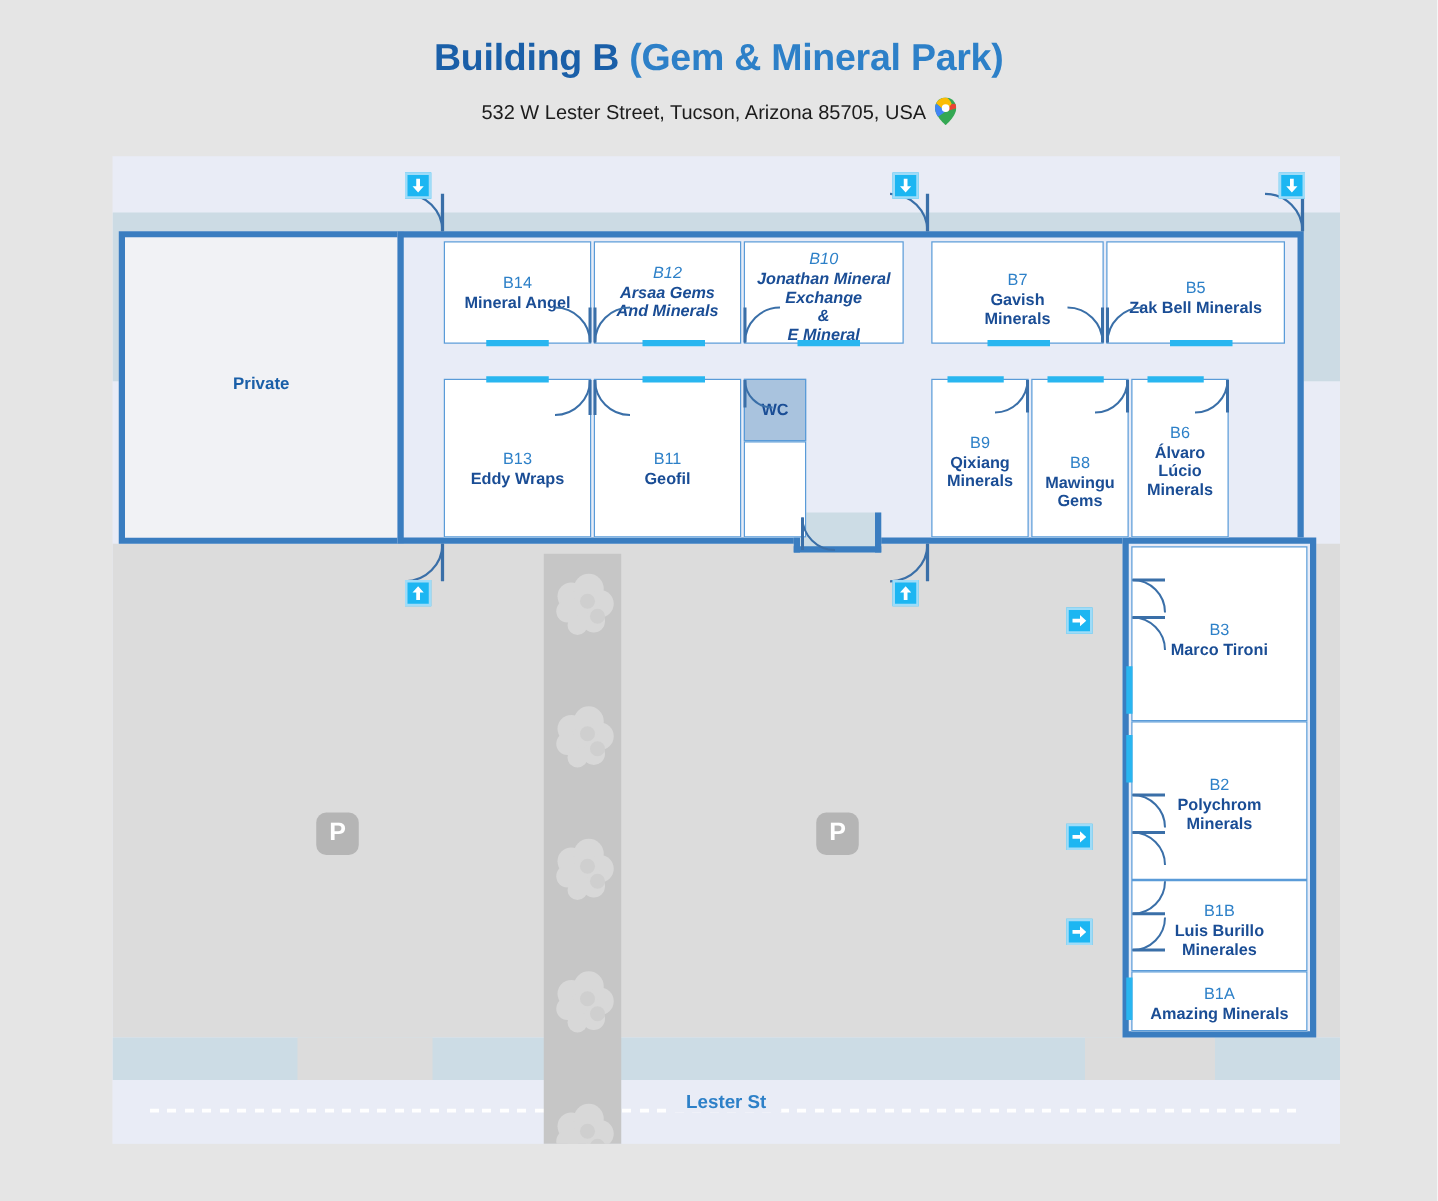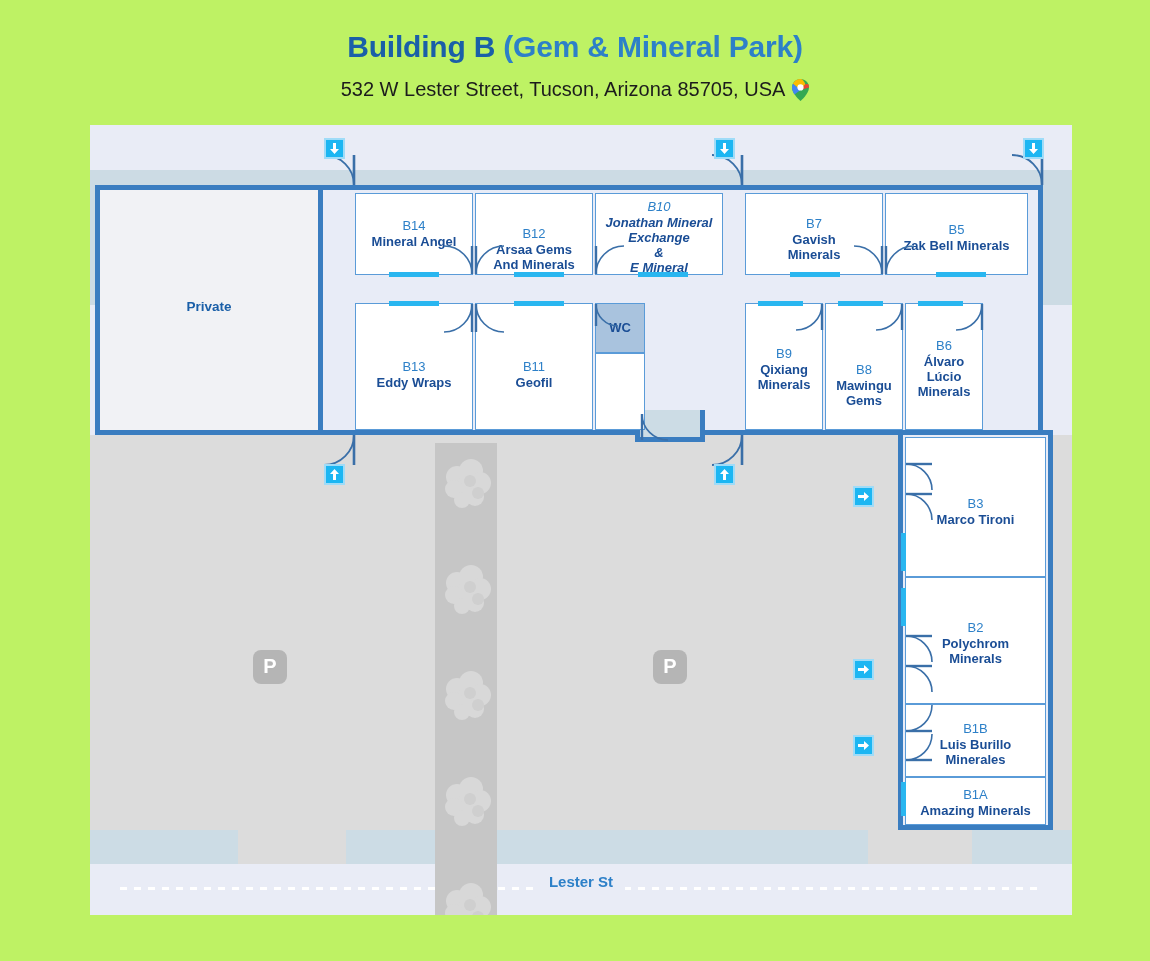--- a/index.html
+++ b/index.html
@@ -3,30 +3,30 @@
 <meta charset="utf-8">
 <style>
   * { box-sizing: border-box; margin: 0; padding: 0; }
   html, body {
     width: 1150px; height: 961px;
     background: #ffffff;
     font-family: "Liberation Sans", sans-serif;
     overflow: hidden;
   }
 
-  #page { position: relative; width: 1150px; height: 961px; background:#bef264; }
+  #page { position: relative; width: 1150px; height: 961px; background:#e5e5e5; }
 
   
   .header { position:absolute; left:0; top:0; width:1150px; height:125px; text-align:center; }
   .title { position:absolute; left:0; top:30px; width:1150px;
            font-size:30px; font-weight:bold; letter-spacing:-0.2px; }
   .title .t-main { color:#1a5fa8; }
   .title .t-sub  { color:#2d80c8; font-weight:bold; }
   .subtitle { position:absolute; left:0; top:78px; width:1150px;
-              font-size:20px; color:#1c1c1c; }
+              font-size:16px; color:#1c1c1c; }
   .pin { display:inline-block; vertical-align:-5px; margin-left:7px; }
 
   
   .canvas { position:absolute; left:90px; top:125px; width:982px; height:790px;
             background:#e9ecf6; overflow:hidden; }
 
   
   .sidewalk-top { position:absolute; left:0; top:45px; width:982px; height:135px;
                   background:#ccdbe4; }
   .lot { position:absolute; left:0; top:310px; width:982px; height:395px;
@@ -217,21 +217,21 @@
       <div class="win h" style="left:33px; bottom:-3px; width:50px;"></div>
       <div class="door" style="right:-2px; bottom:-1px;">
           <svg width="30" height="32">
             <path d="M28 31 A28 28 0 0 0 0 3" fill="none" stroke="#3a6fa8" stroke-width="1.6"></path>
             <line x1="28" y1="31" x2="28" y2="3" stroke="#3a6fa8" stroke-width="2.4"></line>
           </svg>
         </div>
     </div>
 
     <div class="room" style="left:385px; top:68px; width:118px; height:82px;">
-      <div class="rtxt" style="top:32px;">
+      <div class="rtxt" style="top:16px;font-style:italic;">
         <div class="code">B12</div>
         <div class="name">Arsaa Gems</div>
         <div class="name">And Minerals</div>
       </div>
       <div class="win h" style="left:38px; bottom:-3px; width:50px;"></div>
       <div class="door" style="left:-2px; bottom:-1px;">
           <svg width="30" height="32">
             <path d="M2 31 A28 28 0 0 1 30 3" fill="none" stroke="#3a6fa8" stroke-width="1.6"></path>
             <line x1="2" y1="31" x2="2" y2="3" stroke="#3a6fa8" stroke-width="2.4"></line>
           </svg>

